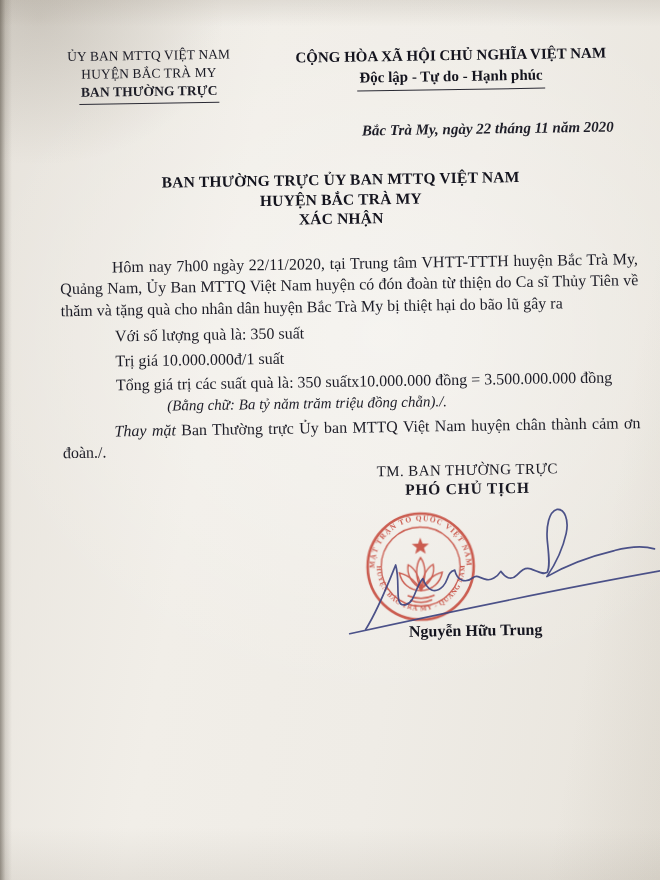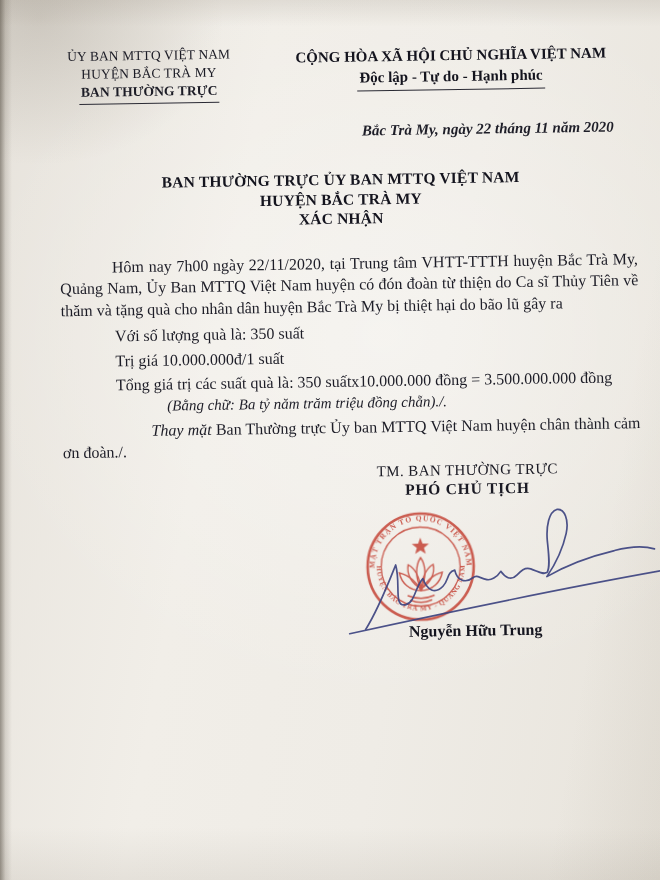--- a/index.html
+++ b/index.html
@@ -59,21 +59,21 @@
     margin:24px 20px 0 62px;font-size:16px;line-height:21.5px;
     text-align:justify;text-indent:52px;color:#1d1d27;
   }
   .itemline{margin:3px 20px 0 116px;font-size:16px;line-height:21.5px;color:#1d1d27;}
   .itemline.first{margin-top:5px;}
   .inwords{
     margin-top:2px;padding-right:46px;text-align:center;
     font-style:italic;font-size:15px;color:#1d1d27;
   }
   .closing{margin-top:5px;}
-  .it{font-style:italic;margin-left:37px;}
+  .it{font-style:italic;}
   
   .sigblock{margin-top:4px;width:300px;margin-left:316px;text-align:center;color:#1a1a24;}
   .onbehalf{font-size:15px;letter-spacing:0.4px;}
   .position{font-weight:bold;font-size:15.5px;letter-spacing:0.8px;margin-top:1px;}
   .signer{
     position:absolute;left:372px;top:624px;width:200px;text-align:center;
     font-weight:bold;font-size:16px;color:#14141e;
   }
   
   .seal{position:absolute;left:360px;top:510px;width:116px;height:116px;

